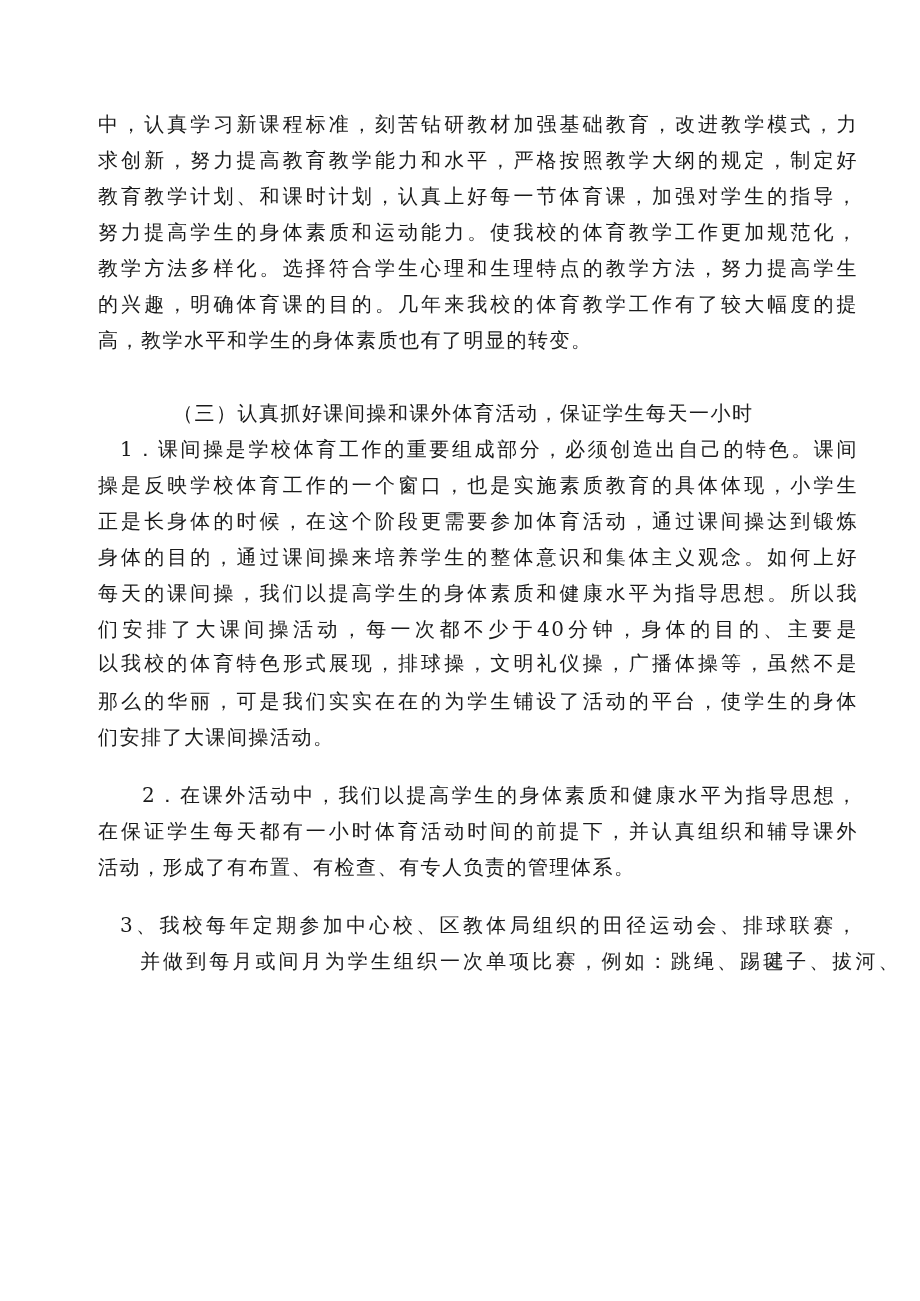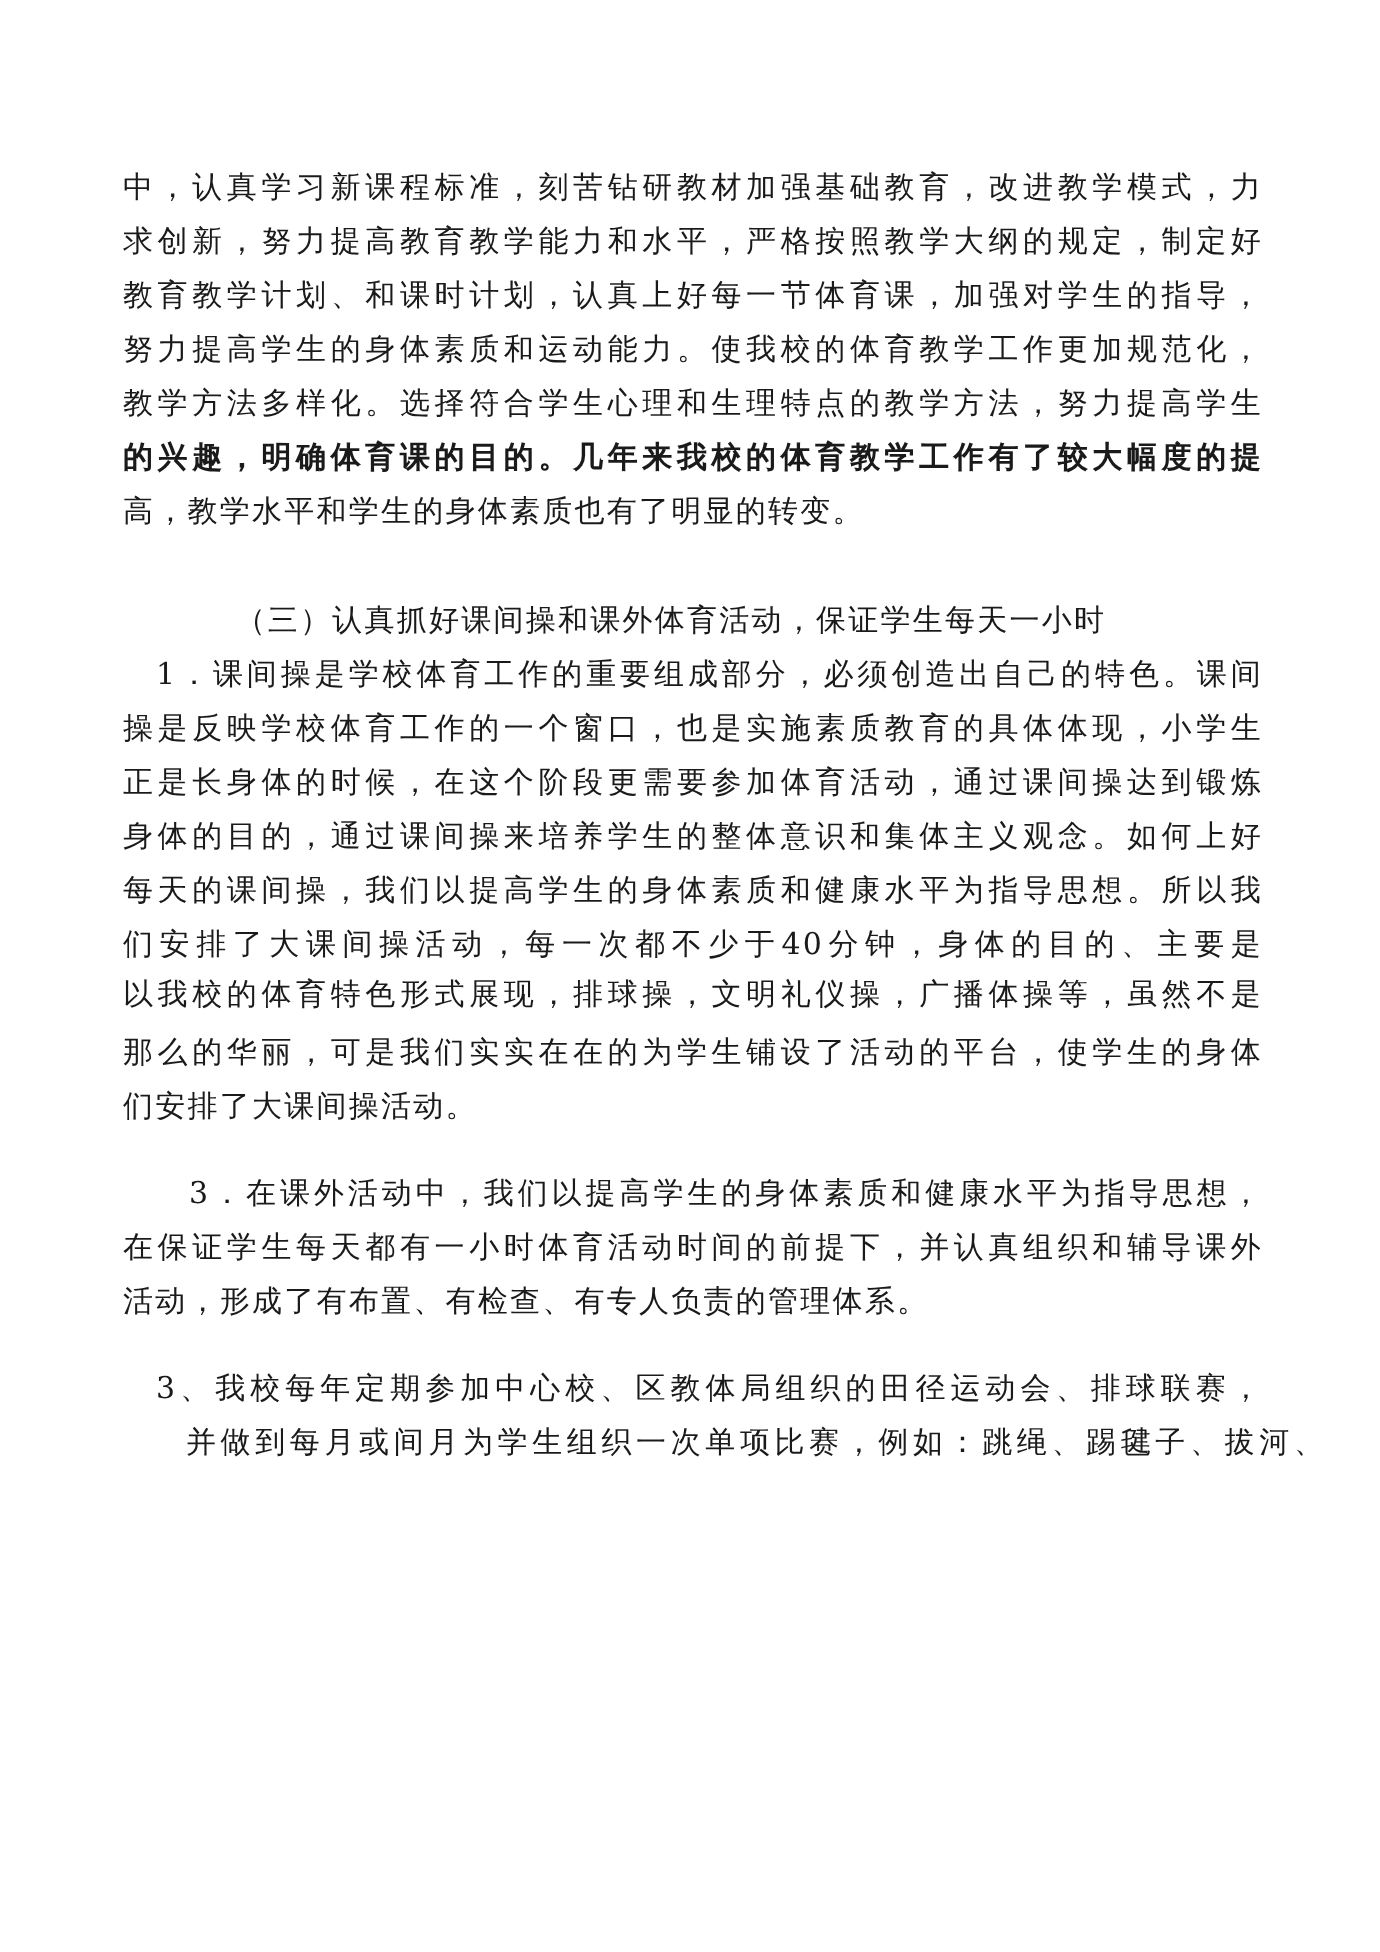--- a/index.html
+++ b/index.html
@@ -10,21 +10,21 @@
     body {
       width: 920px;
       height: 1301px;
       position: relative;
       overflow: hidden;
       font-family: "DejaVu Serif", "Liberation Serif", serif;
       color: #1a1a1a;
     }
     .page {
       position: absolute;
-      left: 0;
+      left: 16px;
       top: 0;
       width: 736px;
       height: 1301px;
       background: #ffffff;
     }
     .line {
       position: absolute;
       left: 82px;
       width: 760px;
       height: 36px;
@@ -45,31 +45,31 @@
 </head>
 <body>
 
 <div class="page">
   <div id="lines">
       <div class="line" style="top: 106px; left: 82px; width: 760px;">中，认真学习新课程标准，刻苦钻研教材加强基础教育，改进教学模式，力</div>
       <div class="line" style="top: 142px; left: 82px; width: 760px;">求创新，努力提高教育教学能力和水平，严格按照教学大纲的规定，制定好</div>
       <div class="line" style="top: 178px; left: 82px; width: 760px;">教育教学计划、和课时计划，认真上好每一节体育课，加强对学生的指导，</div>
       <div class="line" style="top: 214px; left: 82px; width: 760px;">努力提高学生的身体素质和运动能力。使我校的体育教学工作更加规范化，</div>
       <div class="line" style="top: 250px; left: 82px; width: 760px;">教学方法多样化。选择符合学生心理和生理特点的教学方法，努力提高学生</div>
-      <div class="line" style="top: 286px; left: 82px; width: 760px; font-weight: bold;">的兴趣，明确体育课的目的。几年来我校的体育教学工作有了较大幅度的提</div>
+      <div class="line" style="top: 286px; left: 82px; width: 760px;">的兴趣，明确体育课的目的。几年来我校的体育教学工作有了较大幅度的提</div>
       <div class="line last" style="top: 322px; left: 82px; width: 760px;">高，教学水平和学生的身体素质也有了明显的转变。</div>
       <div class="line last heading" style="top: 395px; left: 157px; width: 685px;">（三）认真抓好课间操和课外体育活动，保证学生每天一小时</div>
       <div class="line" style="top: 431px; left: 104px; width: 738px;">1．课间操是学校体育工作的重要组成部分，必须创造出自己的特色。课间</div>
       <div class="line" style="top: 467px; left: 82px; width: 760px;">操是反映学校体育工作的一个窗口，也是实施素质教育的具体体现，小学生</div>
       <div class="line" style="top: 503px; left: 82px; width: 760px;">正是长身体的时候，在这个阶段更需要参加体育活动，通过课间操达到锻炼</div>
       <div class="line" style="top: 539px; left: 82px; width: 760px;">身体的目的，通过课间操来培养学生的整体意识和集体主义观念。如何上好</div>
       <div class="line" style="top: 575px; left: 82px; width: 760px;">每天的课间操，我们以提高学生的身体素质和健康水平为指导思想。所以我</div>
       <div class="line" style="top: 611px; left: 82px; width: 760px;">们安排了大课间操活动，每一次都不少于40分钟，身体的目的、主要是</div>
       <div class="line" style="top: 647px; left: 82px; width: 760px; font-family: Liberation Mono, monospace;">以我校的体育特色形式展现，排球操，文明礼仪操，广播体操等，虽然不是</div>
       <div class="line" style="top: 683px; left: 82px; width: 760px;">那么的华丽，可是我们实实在在的为学生铺设了活动的平台，使学生的身体</div>
       <div class="line last" style="top: 719px; left: 82px; width: 760px;">们安排了大课间操活动。</div>
-      <div class="line" style="top: 777px; left: 126px; width: 716px;">3．在课外活动中，我们以提高学生的身体素质和健康水平为指导思想，</div>
+      <div class="line" style="top: 777px; left: 126px; width: 716px;">2．在课外活动中，我们以提高学生的身体素质和健康水平为指导思想，</div>
       <div class="line" style="top: 813px; left: 82px; width: 760px;">在保证学生每天都有一小时体育活动时间的前提下，并认真组织和辅导课外</div>
       <div class="line last" style="top: 849px; left: 82px; width: 760px;">活动，形成了有布置、有检查、有专人负责的管理体系。</div>
       <div class="line" style="top: 907px; left: 104px; width: 738px;">3、我校每年定期参加中心校、区教体局组织的田径运动会、排球联赛，</div>
       <div class="line" style="top: 943px; left: 82px; width: 760px; margin-left: 42px;">并做到每月或间月为学生组织一次单项比赛，例如：跳绳、踢毽子、拔河、</div>
     </div>
 </div>
 
 </body></html>

